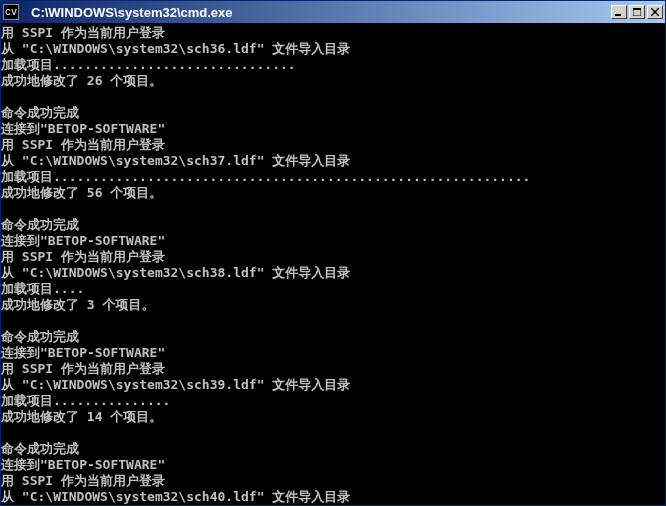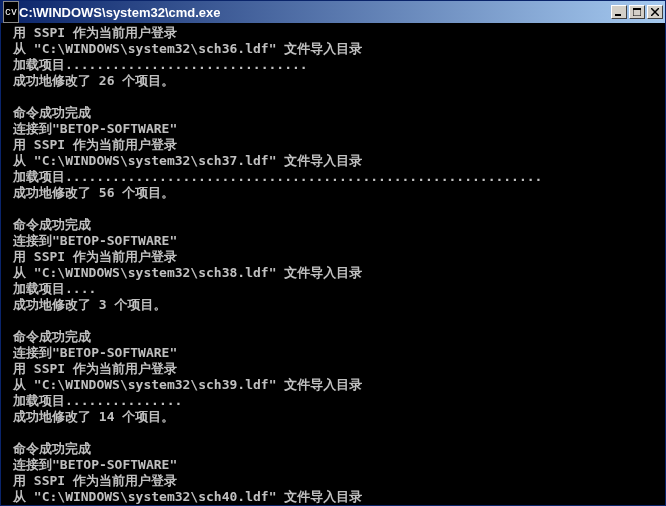--- a/index.html
+++ b/index.html
@@ -21,22 +21,22 @@
   .titlebar {
     height: 22px;
     background: linear-gradient(to right, #0a246a, #a6caf0);
     display: flex;
     align-items: center;
     padding: 0 2px;
     flex-shrink: 0;
   }
   .titlebar-icon {
     width: 16px;
-    height: 22px;
-    margin-right: 0;
+    height: 16px;
+    margin-right: 12px;
     display: flex;
     align-items: center;
     justify-content: center;
     font-size: 10px;
     font-family: "Courier New", monospace;
     color: #fff;
     background: #000;
     border: 1px solid #888;
   }
   .titlebar-text {
@@ -68,21 +68,21 @@
     justify-content: center;
   }
   .win-btn svg { display: block; }
   .console {
     flex: 1;
     background: #000;
     color: #c0c0c0;
     font-family: "NSimSun", "SimSun", "MS Gothic", monospace;
     font-size: 13px;
     line-height: 16px;
-    padding: 2px 12px;
+    padding: 2px 0;
     white-space: pre;
     overflow: hidden;
     font-weight: bold;
   }
   .console-line { white-space: pre; }
 </style>
 </head>
 <body>
 
 <div class="window">

